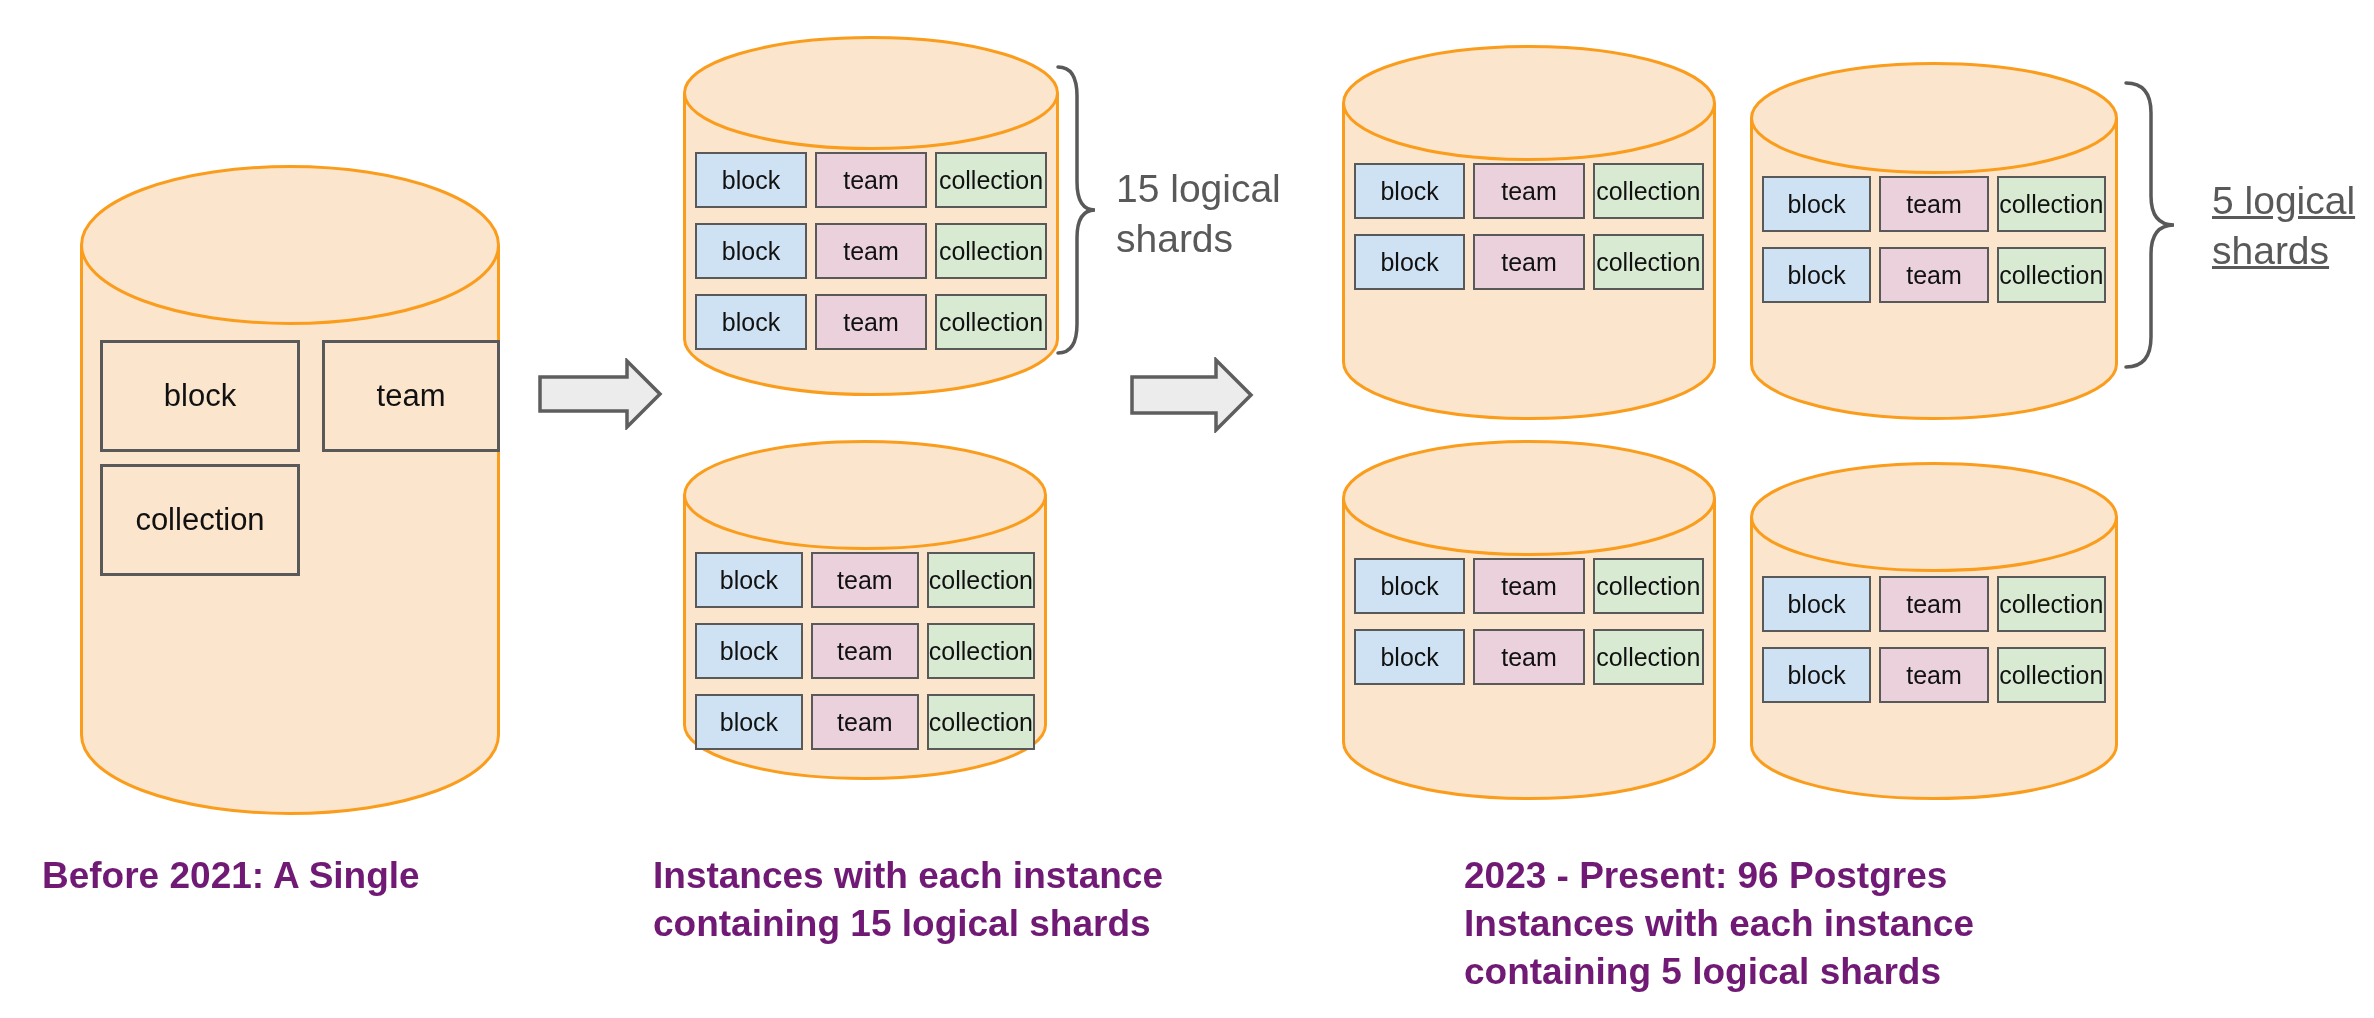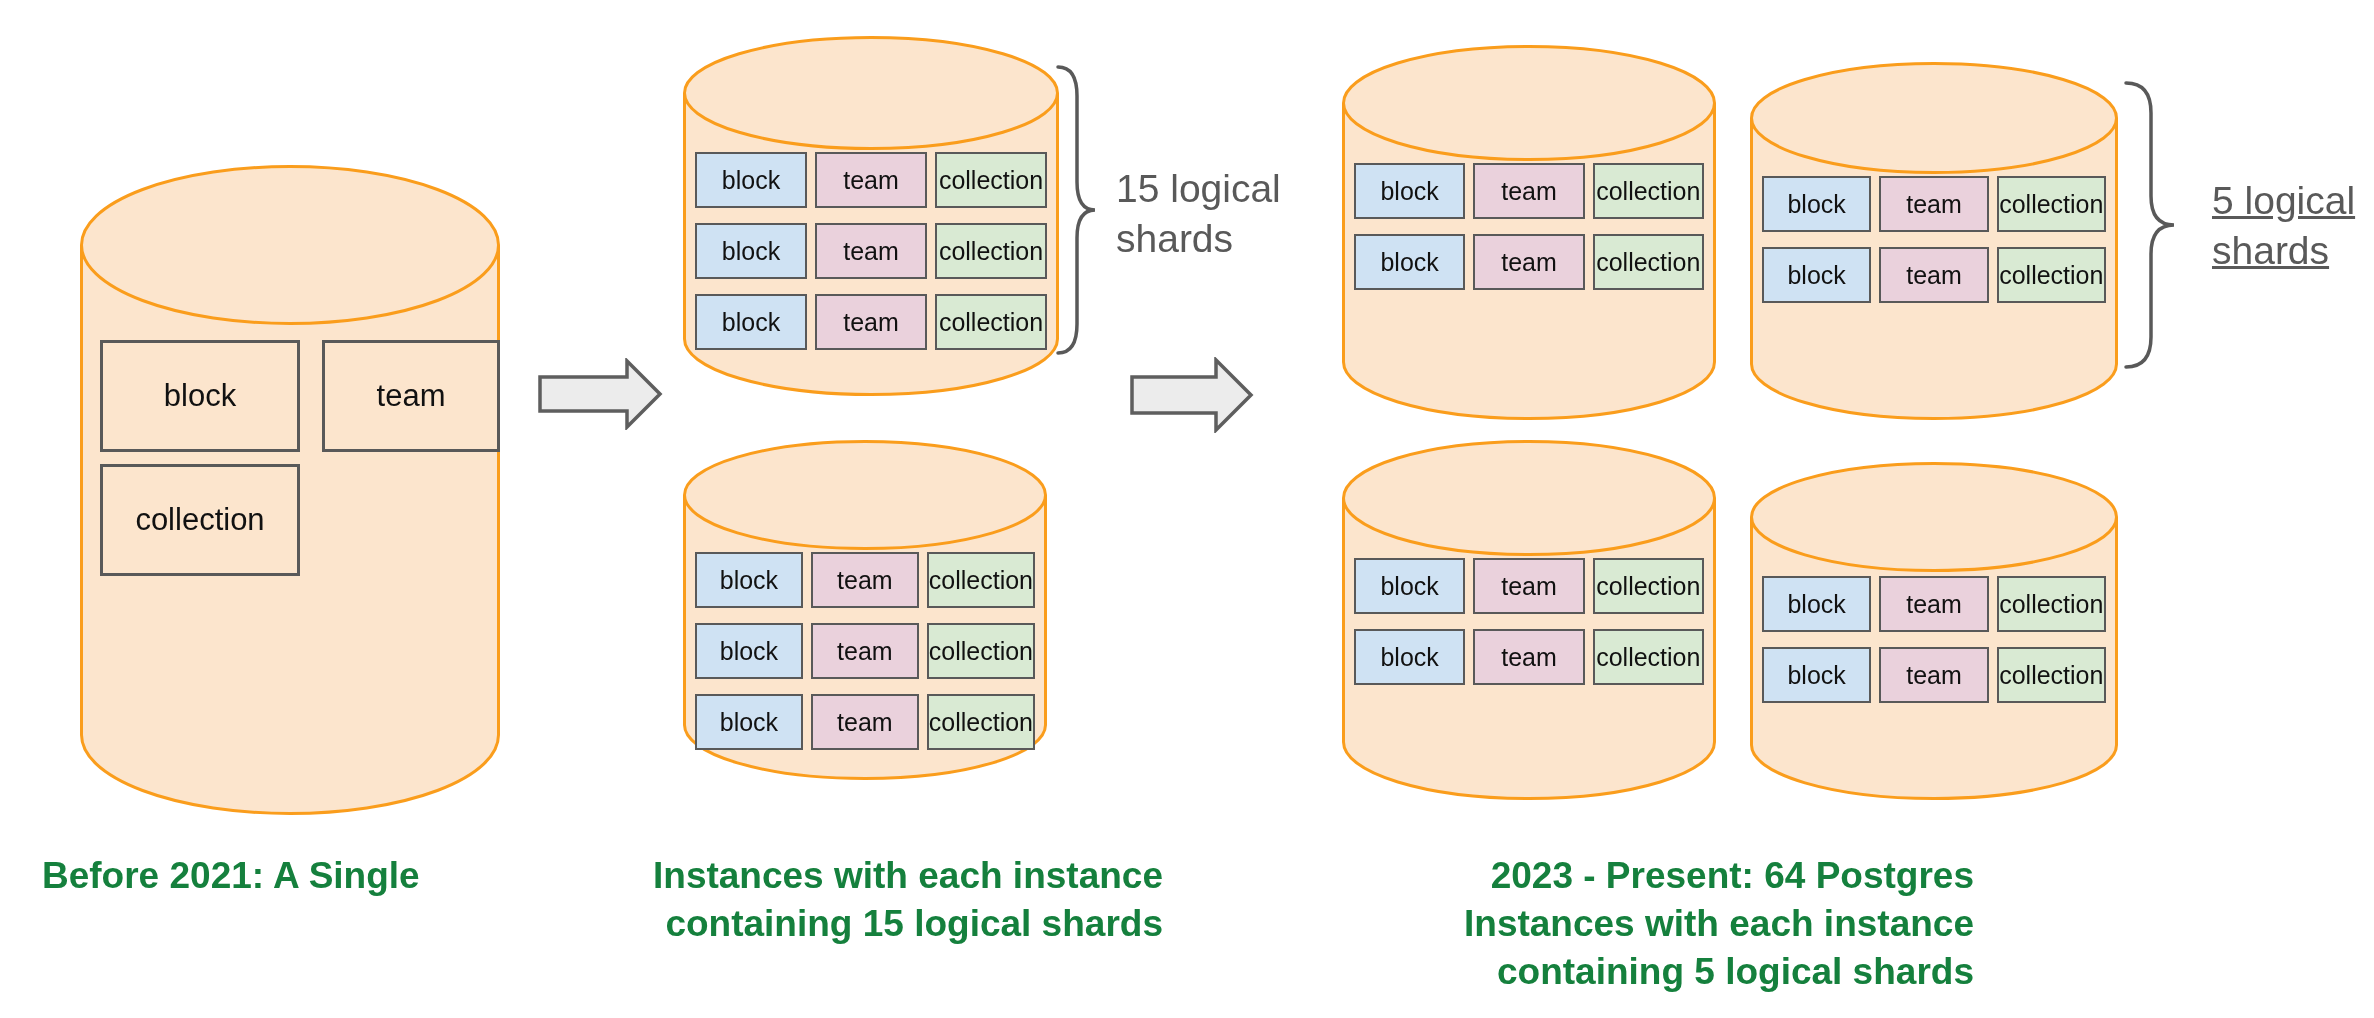--- a/index.html
+++ b/index.html
@@ -18,23 +18,22 @@
   }
   .tbox.blue{background:#CFE2F3;}
   .tbox.pink{background:#EAD1DC;}
   .tbox.green{background:#D9EAD3;}
   
   .bigbox{
     position:absolute;display:flex;align-items:center;justify-content:center;
     border:3px solid #595959;box-sizing:border-box;font-size:31px;color:#111;
   }
   .caption{
-    position:absolute;color:#15803d;font-weight:bold;font-size:37px;line-height:1.3;
+    position:absolute;color:#701a75;font-weight:bold;font-size:37px;line-height:1.3;
     white-space:nowrap;
-    text-align:right;
   }
   .side-label{
     position:absolute;color:#595959;font-size:39px;line-height:1.28;white-space:nowrap;
   }
   .brace{position:absolute;}
   .arrow{position:absolute;}
 </style>
 </head>
 <body>
 
@@ -201,18 +200,18 @@
     <div>5 logical</div>
     <div>shards</div>
   </div>
 
   <div class="caption" style="left:653px;top:852px;">
     <div>Instances with each instance</div>
     <div>containing 15 logical shards</div>
   </div>
 
   <div class="caption" style="left:1464px;top:852px;">
-    <div>2023 - Present: 64 Postgres</div>
+    <div>2023 - Present: 96 Postgres</div>
     <div>Instances with each instance</div>
     <div>containing 5 logical shards</div>
   </div>
 
 </div>
 
 </body></html>

